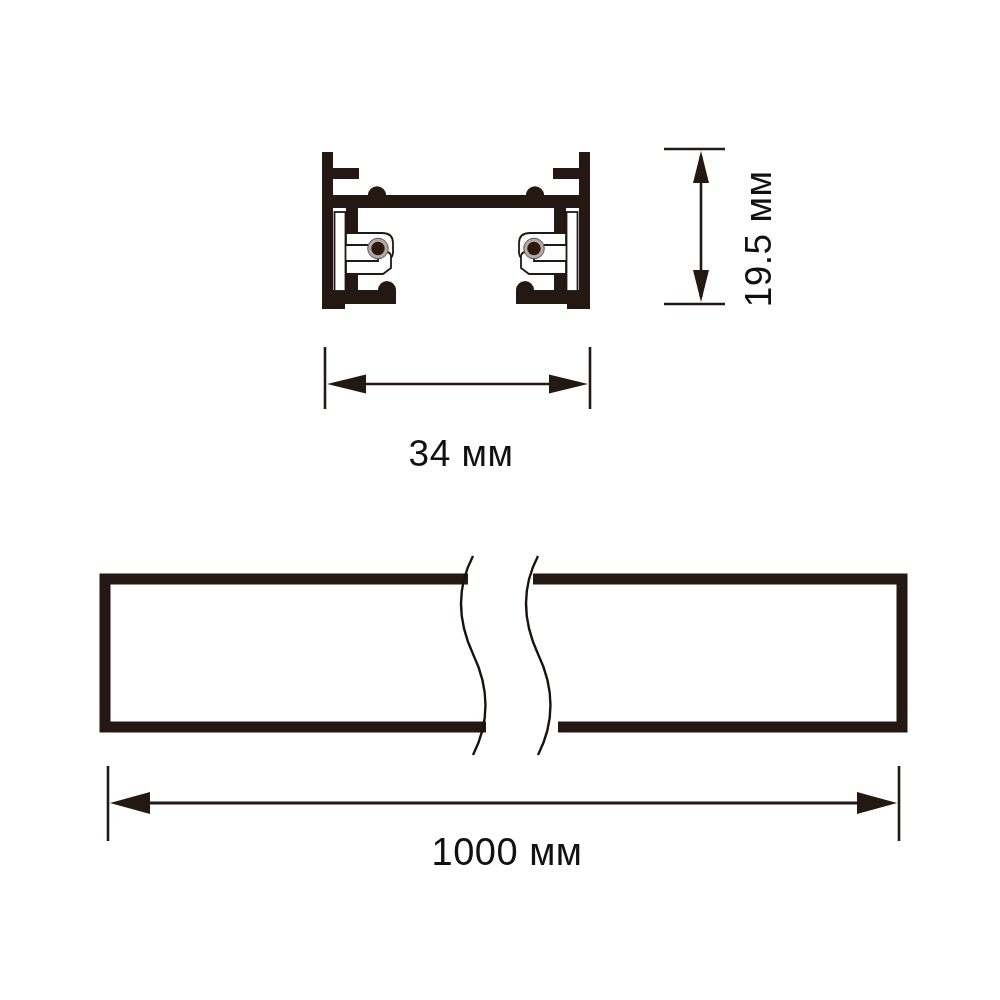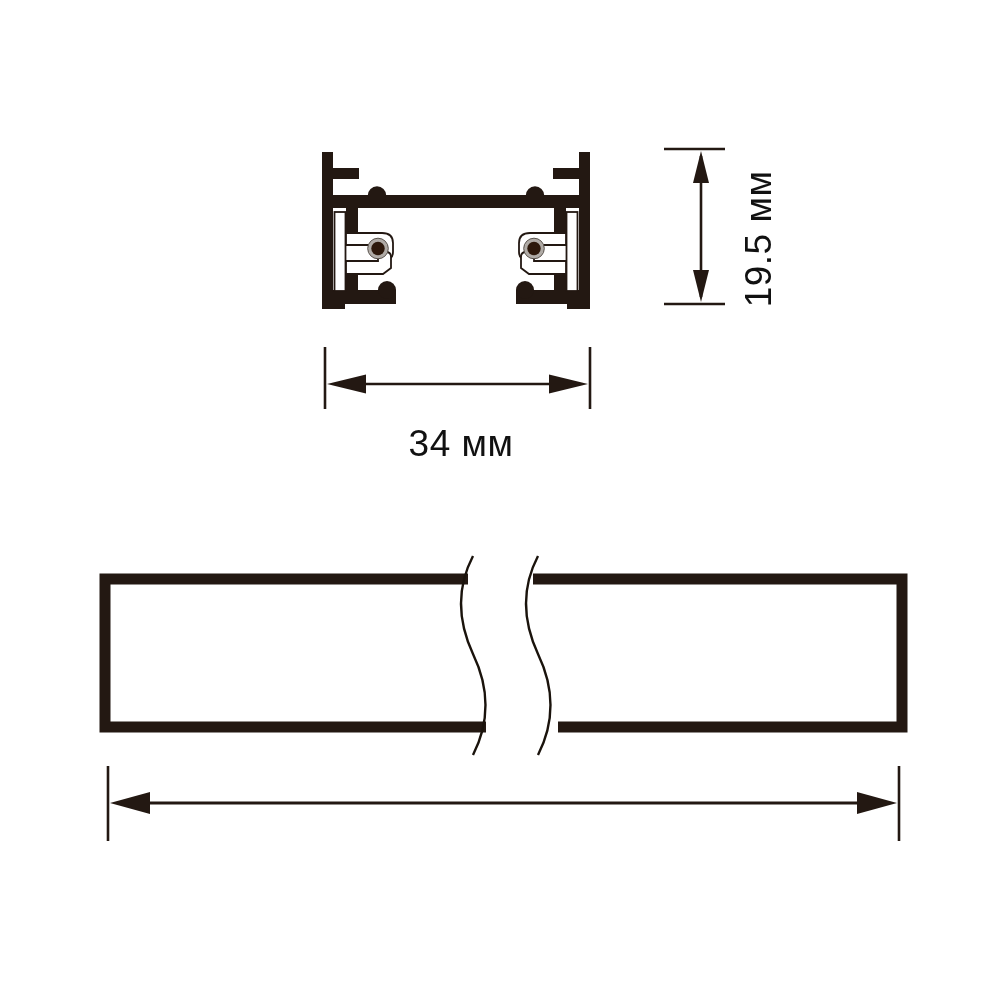--- a/index.html
+++ b/index.html
@@ -111,15 +111,16 @@
       <line x1="108" y1="766" x2="108" y2="841" stroke-width="2.6"></line>
       <line x1="899" y1="766" x2="899" y2="841" stroke-width="2.6"></line>
       <line x1="120" y1="803" x2="887" y2="803" stroke-width="2.8"></line>
       <polygon points="110,803 150,792 150,814" stroke="none"></polygon>
       <polygon points="897,803 857,792 857,814" stroke="none"></polygon>
     </g>
   </svg>
 
   <div class="dim-label rot" style="left:758px; top:239px;">19.5 мм</div>
 
-  <div class="dim-label" style="left:461px; top:443px;">34 мм</div>
+  <div class="dim-label" style="left:461px; top:453px;">34 мм</div>
 
+  <div class="dim-label len" style="left:507px; top:852px;">1000 мм</div>
 </div>
 
 </body></html>

